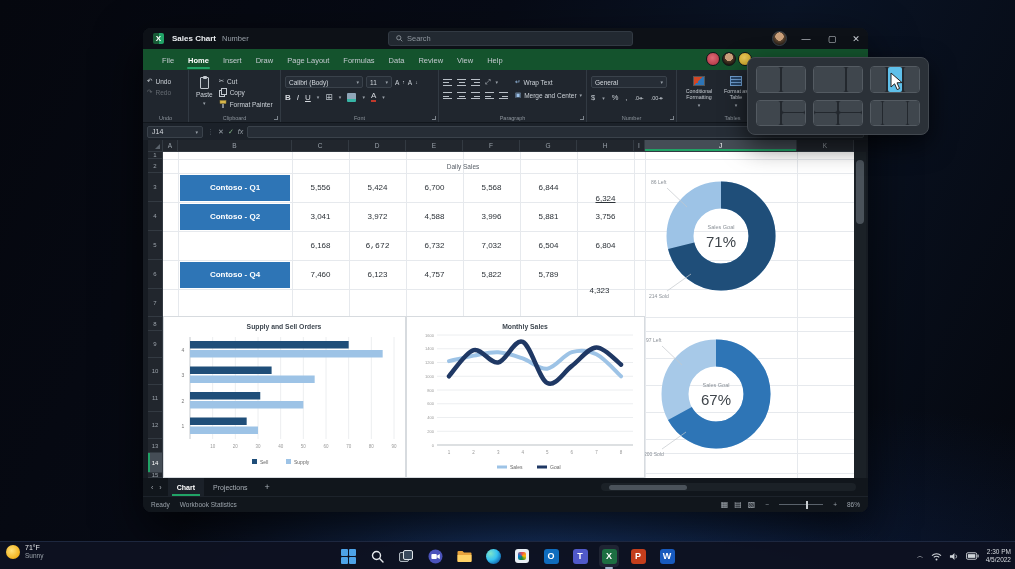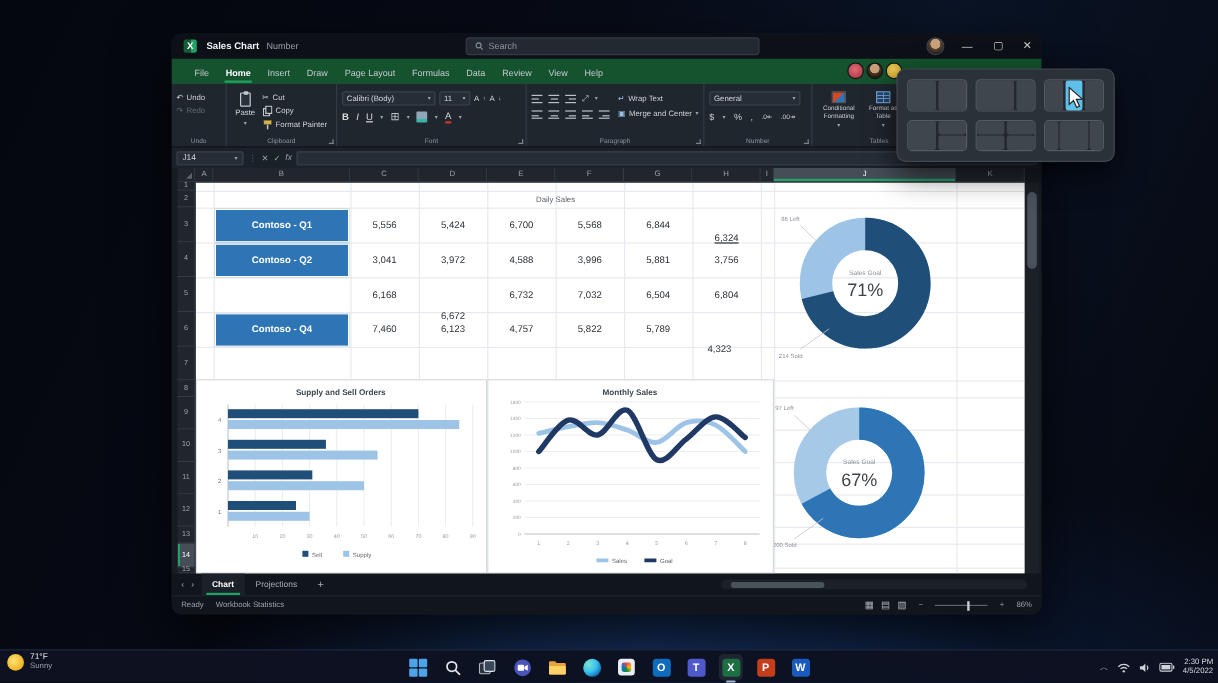--- a/index.html
+++ b/index.html
@@ -374,21 +374,21 @@
           <div class="numcell" style="left: 357px; top: 21px; width: 57px; height: 29px;">6,844</div>
           <div class="numcell" style="left: 414px; top: 32px; width: 57px; height: 29px; text-decoration: underline;">6,324</div>
           <div class="bluecell" style="left: 16px; top: 50.5px; width: 112px; height: 28px;">Contoso - Q2</div>
           <div class="numcell" style="left: 129px; top: 50px; width: 57px; height: 29px;">3,041</div>
           <div class="numcell" style="left: 186px; top: 50px; width: 57px; height: 29px;">3,972</div>
           <div class="numcell" style="left: 243px; top: 50px; width: 57px; height: 29px;">4,588</div>
           <div class="numcell" style="left: 300px; top: 50px; width: 57px; height: 29px;">3,996</div>
           <div class="numcell" style="left: 357px; top: 50px; width: 57px; height: 29px;">5,881</div>
           <div class="numcell" style="left: 414px; top: 50px; width: 57px; height: 29px;">3,756</div>
           <div class="numcell" style="left: 129px; top: 79px; width: 57px; height: 29px;">6,168</div>
-          <div class="numcell" style="left: 186px; top: 97px; width: 57px; height: 29px;">6,672</div>
+          <div class="numcell" style="left: 186px; top: 79px; width: 57px; height: 29px; font-family: Liberation Mono, monospace;">6,672</div>
           <div class="numcell" style="left: 243px; top: 79px; width: 57px; height: 29px;">6,732</div>
           <div class="numcell" style="left: 300px; top: 79px; width: 57px; height: 29px;">7,032</div>
           <div class="numcell" style="left: 357px; top: 79px; width: 57px; height: 29px;">6,504</div>
           <div class="numcell" style="left: 414px; top: 79px; width: 57px; height: 29px;">6,804</div>
           <div class="bluecell" style="left: 16px; top: 108.5px; width: 112px; height: 28px;">Contoso - Q4</div>
           <div class="numcell" style="left: 129px; top: 108px; width: 57px; height: 29px;">7,460</div>
           <div class="numcell" style="left: 186px; top: 108px; width: 57px; height: 29px;">6,123</div>
           <div class="numcell" style="left: 243px; top: 108px; width: 57px; height: 29px;">4,757</div>
           <div class="numcell" style="left: 300px; top: 108px; width: 57px; height: 29px;">5,822</div>
           <div class="numcell" style="left: 357px; top: 108px; width: 57px; height: 29px;">5,789</div>

